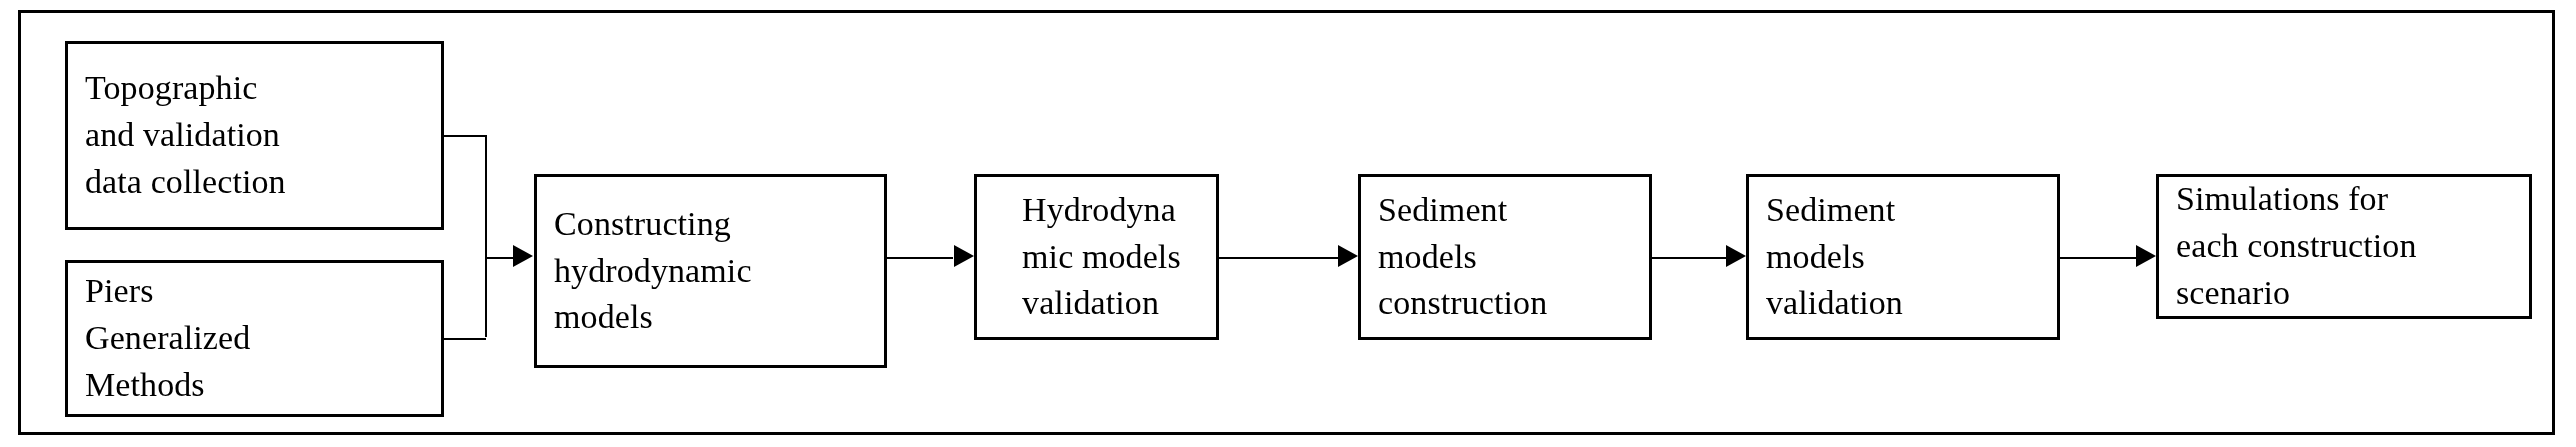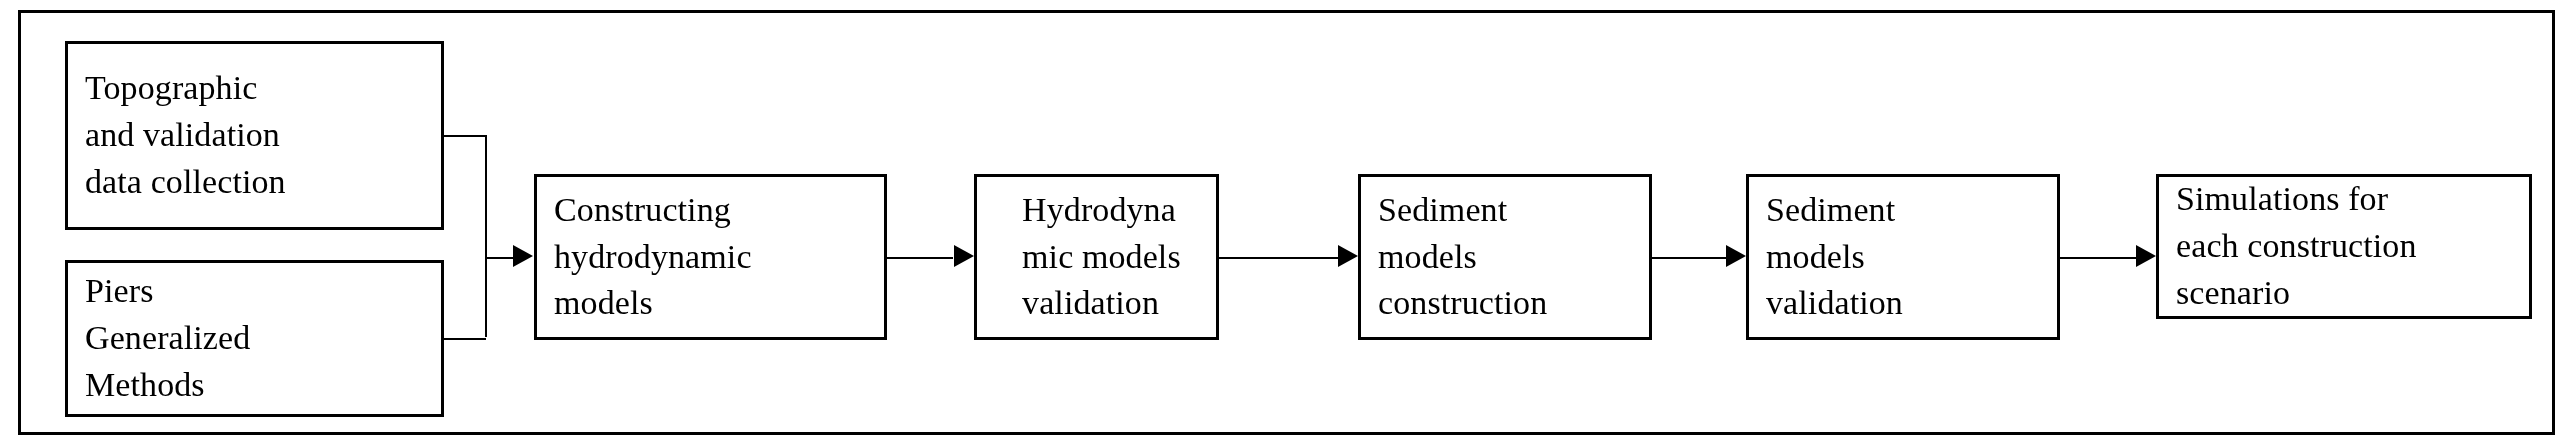--- a/index.html
+++ b/index.html
@@ -39,21 +39,21 @@
     line-height: 1.38;
     color: #000000;
     padding-left: 17.5px;
     padding-right: 6.7px;
     white-space: pre-line;
     letter-spacing: 0.1px;
   }
   
   #node-topographic   { left: 44px;   top: 28px;  width: 379px; height: 189px; }
   #node-piers         { left: 44px;   top: 247px; width: 379px; height: 157px; }
-  #node-constructing  { left: 513px;  top: 161px; width: 353px; height: 166px; }
+  #node-constructing  { left: 513px;  top: 161px; width: 353px; height: 194px; }
   #node-hydro-valid   { left: 953px; top: 161px; width: 245px; height: 166px; justify-content: center; }
   #node-sed-construct { left: 1337px; top: 161px; width: 294px; height: 166px; }
   #node-sed-valid     { left: 1725px; top: 161px; width: 314px; height: 166px; }
   #node-simulations   { left: 2135px; top: 161px; width: 376px; height: 145px; }
 
   
   .hline {
     position: absolute;
     height: 0;
     border-top: 2px solid #000000;

